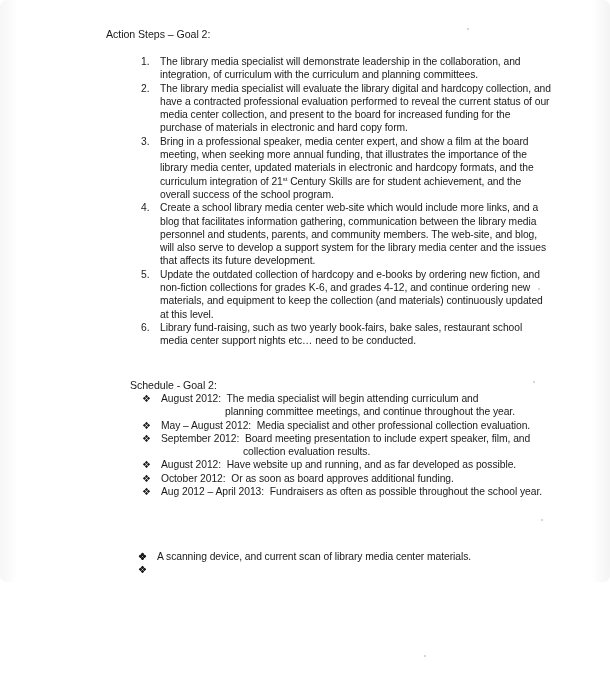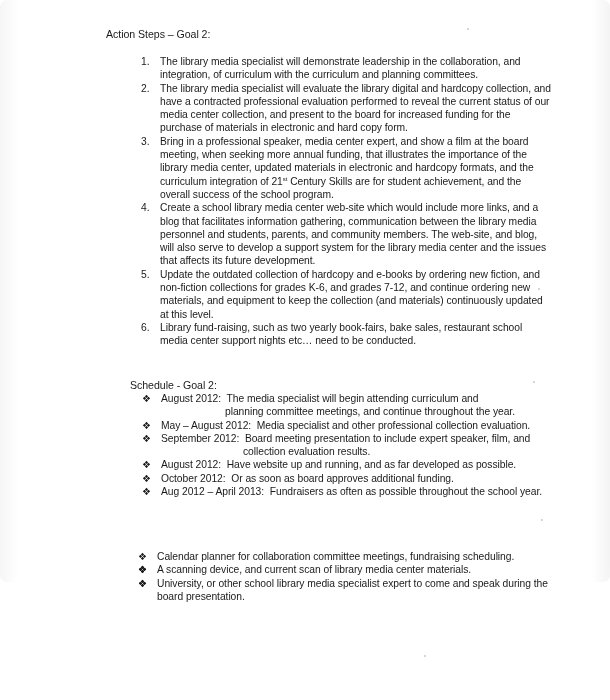--- a/index.html
+++ b/index.html
@@ -97,21 +97,21 @@
     <li>
       <span class="num">3.</span>
       <span>Bring in a professional speaker, media center expert, and show a film at the board meeting, when seeking more annual funding, that illustrates the importance of the library media center, updated materials in electronic and hardcopy formats, and the curriculum integration of 21</span><sup>st</sup><span> Century Skills are for student achievement, and the overall success of the school program.</span>
     </li>
     <li>
       <span class="num">4.</span>
       <span>Create a school library media center web-site which would include more links, and a blog that facilitates information gathering, communication between the library media personnel and students, parents, and community members.  The web-site, and blog, will also serve to develop a support system for the library media center and the issues that affects its future development.</span>
     </li>
     <li>
       <span class="num">5.</span>
-      <span>Update the outdated collection of hardcopy and e-books by ordering new fiction, and non-fiction collections for grades K-6, and grades 7-12, and continue ordering new materials, and equipment to keep the collection (and materials) continuously updated at this level.</span>
+      <span>Update the outdated collection of hardcopy and e-books by ordering new fiction, and non-fiction collections for grades K-6, and grades 4-12, and continue ordering new materials, and equipment to keep the collection (and materials) continuously updated at this level.</span>
     </li>
     <li>
       <span class="num">6.</span>
       <span>Library fund-raising, such as two yearly book-fairs, bake sales, restaurant school media center support nights etc… need to be conducted.</span>
     </li>
   </ol>
 
   <div class="heading text" style="top:379px;margin-left:24px;">Schedule - Goal 2:</div>
 
   <ul class="blist text" style="top:392px; left:142px; width:420px;">
@@ -146,38 +146,36 @@
       <span class="bullet">❖</span>
       <span>Aug 2012 – April 2013:</span>&nbsp;
       <span>Fundraisers as often as possible throughout the school year.</span>
     </li>
   </ul>
 
 
   <ul class="blist text" style="top:550px; left:138px; width:410px;">
     <li>
       <span class="bullet">❖</span>
-      <span>Calendar planner for collaboration committee meetings, fundraising scheduling.</span>
     </li>
     <li>
       <span class="bullet">❖</span>
     </li>
     <li>
       <span class="bullet">❖</span>
     </li>
     <li>
       <span class="bullet">❖</span>
       <span>A scanning device, and current scan of library media center materials.</span>
     </li>
     <li>
       <span class="bullet">❖</span>
     </li>
     <li>
       <span class="bullet">❖</span>
-      <span>University, or other school library media specialist expert to come and speak during the board presentation.</span>
     </li>
   </ul>
 
   <div class="speck" style="left:467px; top:28px;"></div>
   <div class="speck" style="left:538px; top:288px;"></div>
   <div class="speck" style="left:533px; top:381px;"></div>
   <div class="speck" style="left:541px; top:519px;"></div>
   <div class="speck" style="left:424px; top:655px;"></div>
 </div>
 

